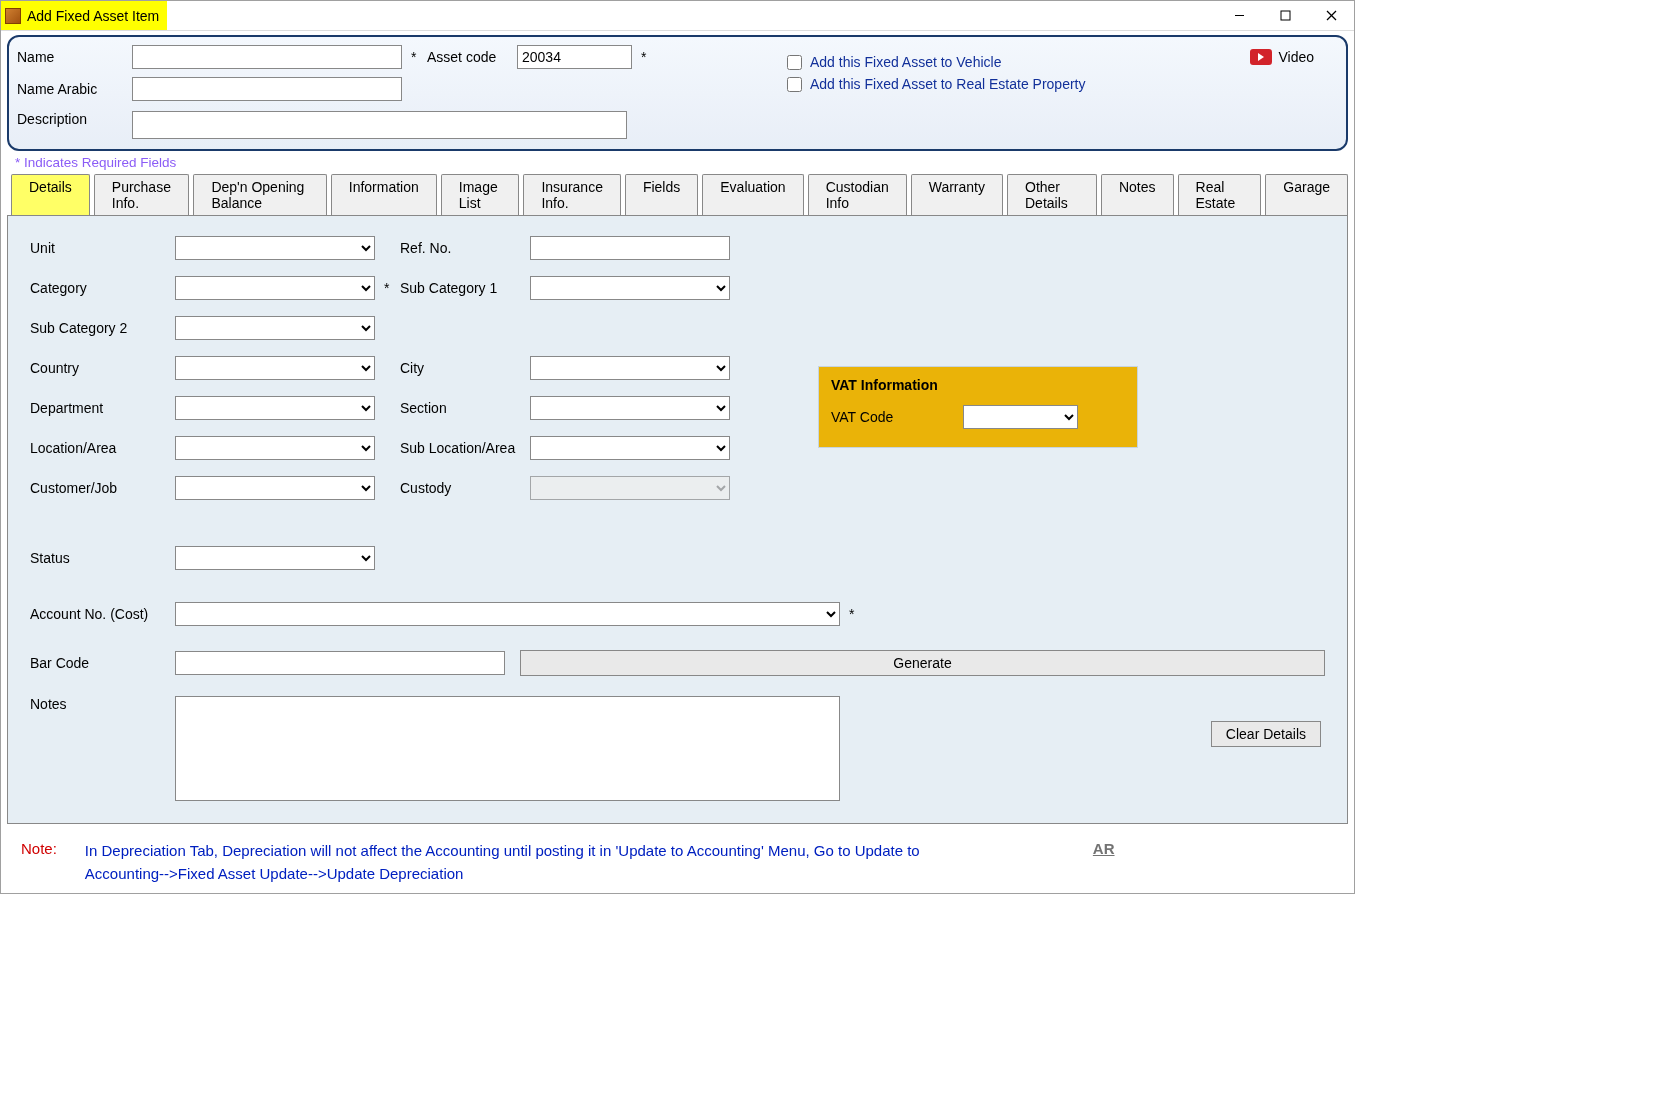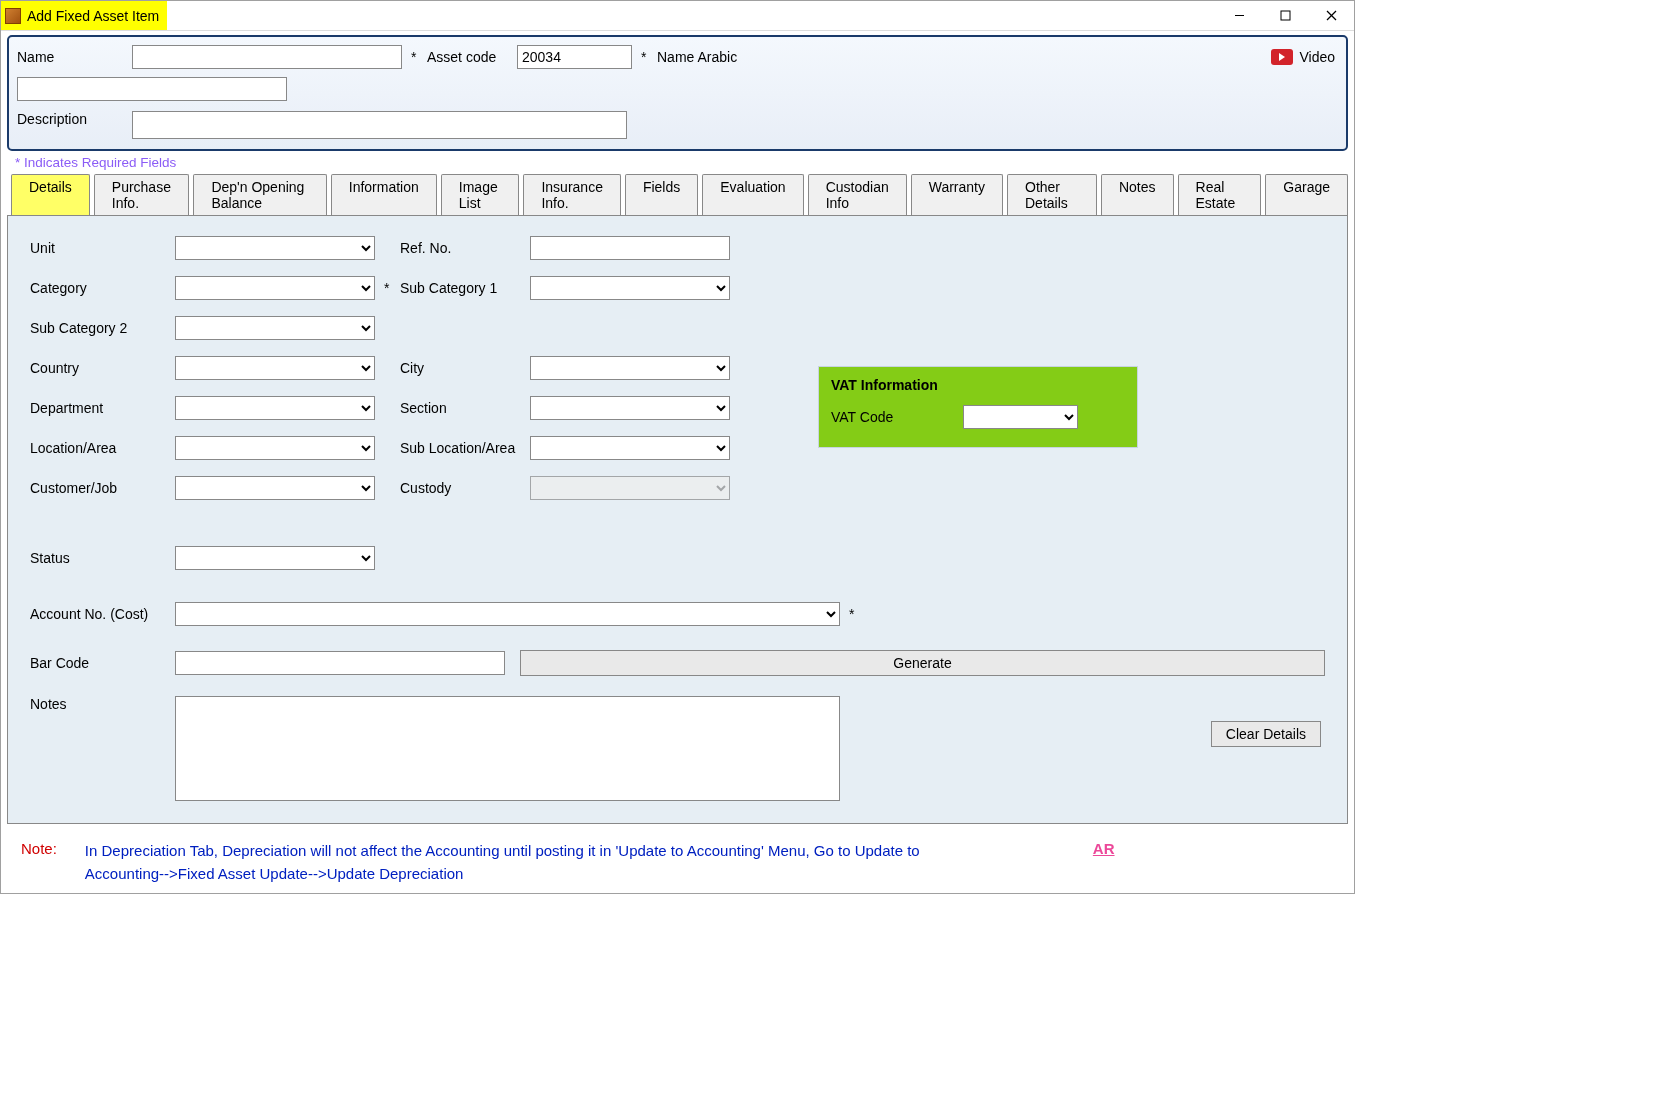--- a/index.html
+++ b/index.html
@@ -42,23 +42,23 @@
     width: 46px; height: 30px;
     display: flex; align-items: center; justify-content: center;
     font-size: 14px; color: #000;
     cursor: default;
   }
   .win-btn svg { width: 11px; height: 11px; }
   
   .header-panel {
     margin: 4px 6px 0 6px;
     border: 2px solid #1a3a6a;
-    border-radius: 5px;
+    border-radius: 12px;
     background: linear-gradient(#f4f8fd,#e8eef7);
-    padding: 8px 3px 10px 8px;
+    padding: 8px 24px 10px 8px;
     position: relative;
   }
   .header-grid {
     display: grid;
     grid-template-columns: 115px 275px 20px 90px 120px 20px 1fr auto;
     row-gap: 8px;
     align-items: center;
   }
   .lbl { font-size: 14px; }
   .req { color: #000; padding-left: 4px; }
@@ -141,21 +141,21 @@
     font-size: 14px;
     padding: 1px 2px;
     width: 200px;
   }
   .sel-disabled { background: #eee; color: #888; }
   .txt-ref { width: 200px; }
   .vat-box {
     position: absolute;
     left: 810px; top: 150px;
     width: 320px;
-    background: #84cc16;
+    background: #eab308;
     border: 1px solid #c7d4df;
     border-top: 1px solid #c7d4df;
     padding: 10px 12px 18px 12px;
   }
   .vat-title { font-weight: bold; font-size: 14px; margin-bottom: 12px; }
   .vat-row { display: flex; align-items: center; gap: 70px; }
   .vat-row .sel { width: 115px; }
   .account-row {
     margin-top: 32px;
     display: grid;
@@ -192,21 +192,21 @@
   }
   
   .footer-note {
     display: flex;
     padding: 10px 20px 8px 20px;
     gap: 28px;
     align-items: flex-start;
   }
   .footer-note .note-lbl { color: #d00000; font-size: 15px; }
   .footer-note .note-text { color: #0020c0; font-size: 15px; line-height: 1.5; max-width: 870px; }
-  .ar-link { color: #ec4899; font-weight: bold; text-decoration: underline; margin-left: 110px; font-size: 15px; }
+  .ar-link { color: #737373; font-weight: bold; text-decoration: underline; margin-left: 110px; font-size: 15px; }
   .bottom-buttons {
     display: flex;
     gap: 14px;
     justify-content: flex-start;
     padding: 4px 0 14px 330px;
   }
   .bottom-buttons .btn { min-width: 90px; }
 </style>
 </head>
 <body>
@@ -240,20 +240,30 @@
   </div>
 
   <div class="header-panel">
     <div class="header-grid">
       <div class="lbl">Name</div>
       <input type="text" class="txt txt-wide" value="" style="">
       <div class="req">*</div>
       <div class="lbl">Asset code</div>
       <input type="text" class="txt txt-code" value="20034" style="">
       <div class="req">*</div>
+      <div class="checkbox-col" style="grid-row:1 / span 2;">
+        <label class="chk-row">
+          <input type="checkbox" style="">
+          <span>Add this Fixed Asset to Vehicle</span>
+        </label>
+        <label class="chk-row">
+          <input type="checkbox" style="">
+          <span>Add this Fixed Asset to Real Estate Property</span>
+        </label>
+      </div>
       <div class="video-link">
         <span class="yt-icon"></span>
         <span>Video</span>
       </div>
 
       <div class="lbl">Name Arabic</div>
       <input type="text" class="txt txt-wide" value="" style="">
       <div></div>
         <div></div>
         <div></div>

